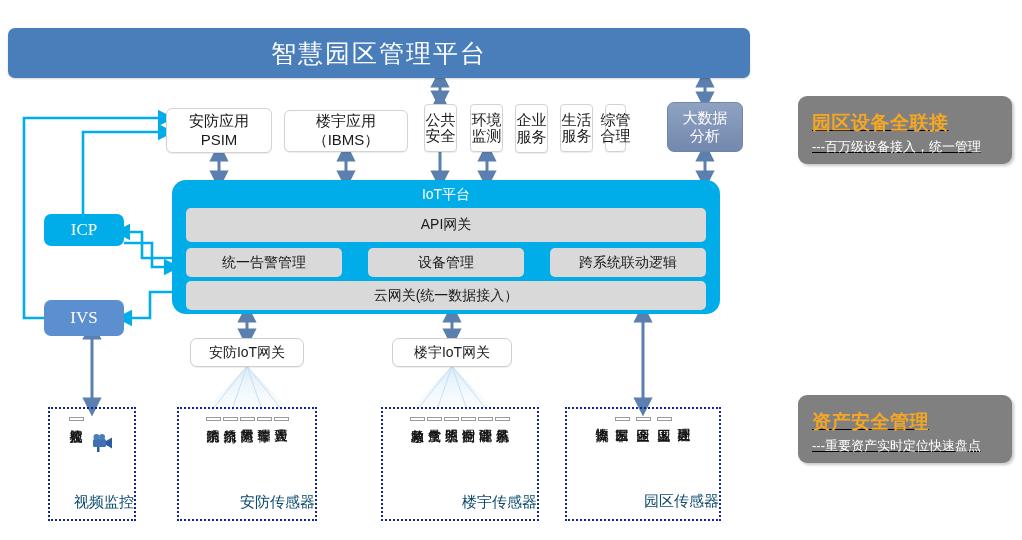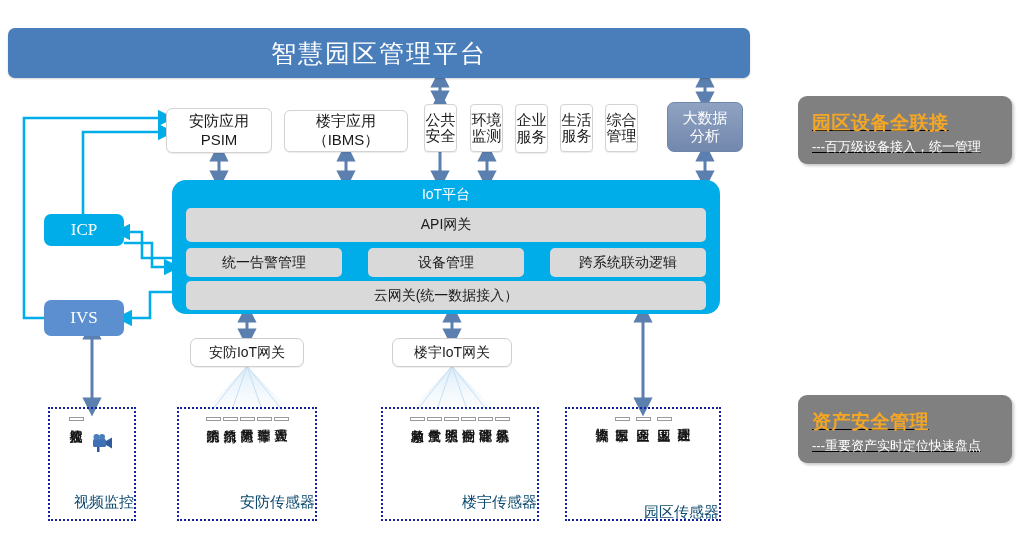--- a/index.html
+++ b/index.html
@@ -236,21 +236,21 @@
     <span class="two">监测</span>
   </div>
   <div class="node appbox small" style="left:515px; top:104px; width:33px; height:49px; flex-direction:column;">
     <span class="two">企业</span>
     <span class="two">服务</span>
   </div>
   <div class="node appbox small" style="left:560px; top:104px; width:33px; height:48px; flex-direction:column;">
     <span class="two">生活</span>
     <span class="two">服务</span>
   </div>
-  <div class="node appbox small" style="left:605px; top:104px; width:33px; height:48px; flex-direction:column;">
+  <div class="node appbox small" style="left:605px; top:104px; width:21px; height:48px; ">
     <span class="two">综合</span>
     <span class="two">管理</span>
   </div>
 
   <div class="node bigdata" style="left:667px; top:102px; width:76px; height:50px; flex-direction:column;">
     <span>大数据</span>
     <span>分析</span>
   </div>
 
   <div class="node icp" style="left:44px; top:214px; width:80px; height:32px;">
@@ -327,21 +327,21 @@
   </div>
 
   <div class="sensorgroup" style="left:565px; top:407px; width:156px; height:114px;">
     <div class="sensorrow" style="top:8px; height:70px; gap:6px;">
       <span class="vitem noborder">物流资源</span>
       <span class="vitem">园区班车</span>
       <span class="vitem">园区企业</span>
       <span class="vitem">园区工业</span>
       <span class="vitem noborder">固废处理</span>
     </div>
-    <div class="grouplabel" style="top:94px;">园区传感器</div>
+    <div class="grouplabel" style="top:83px;">园区传感器</div>
   </div>
 
   <div class="benefit" style="left:798px; top:96px; width:214px; height:68px;">
     <div class="btitle">园区设备全联接</div>
     <div class="bsub">---百万级设备接入，统一管理</div>
   </div>
 
 
   <div class="benefit" style="left:798px; top:395px; width:214px; height:68px;">
     <div class="btitle">资产安全管理</div>

